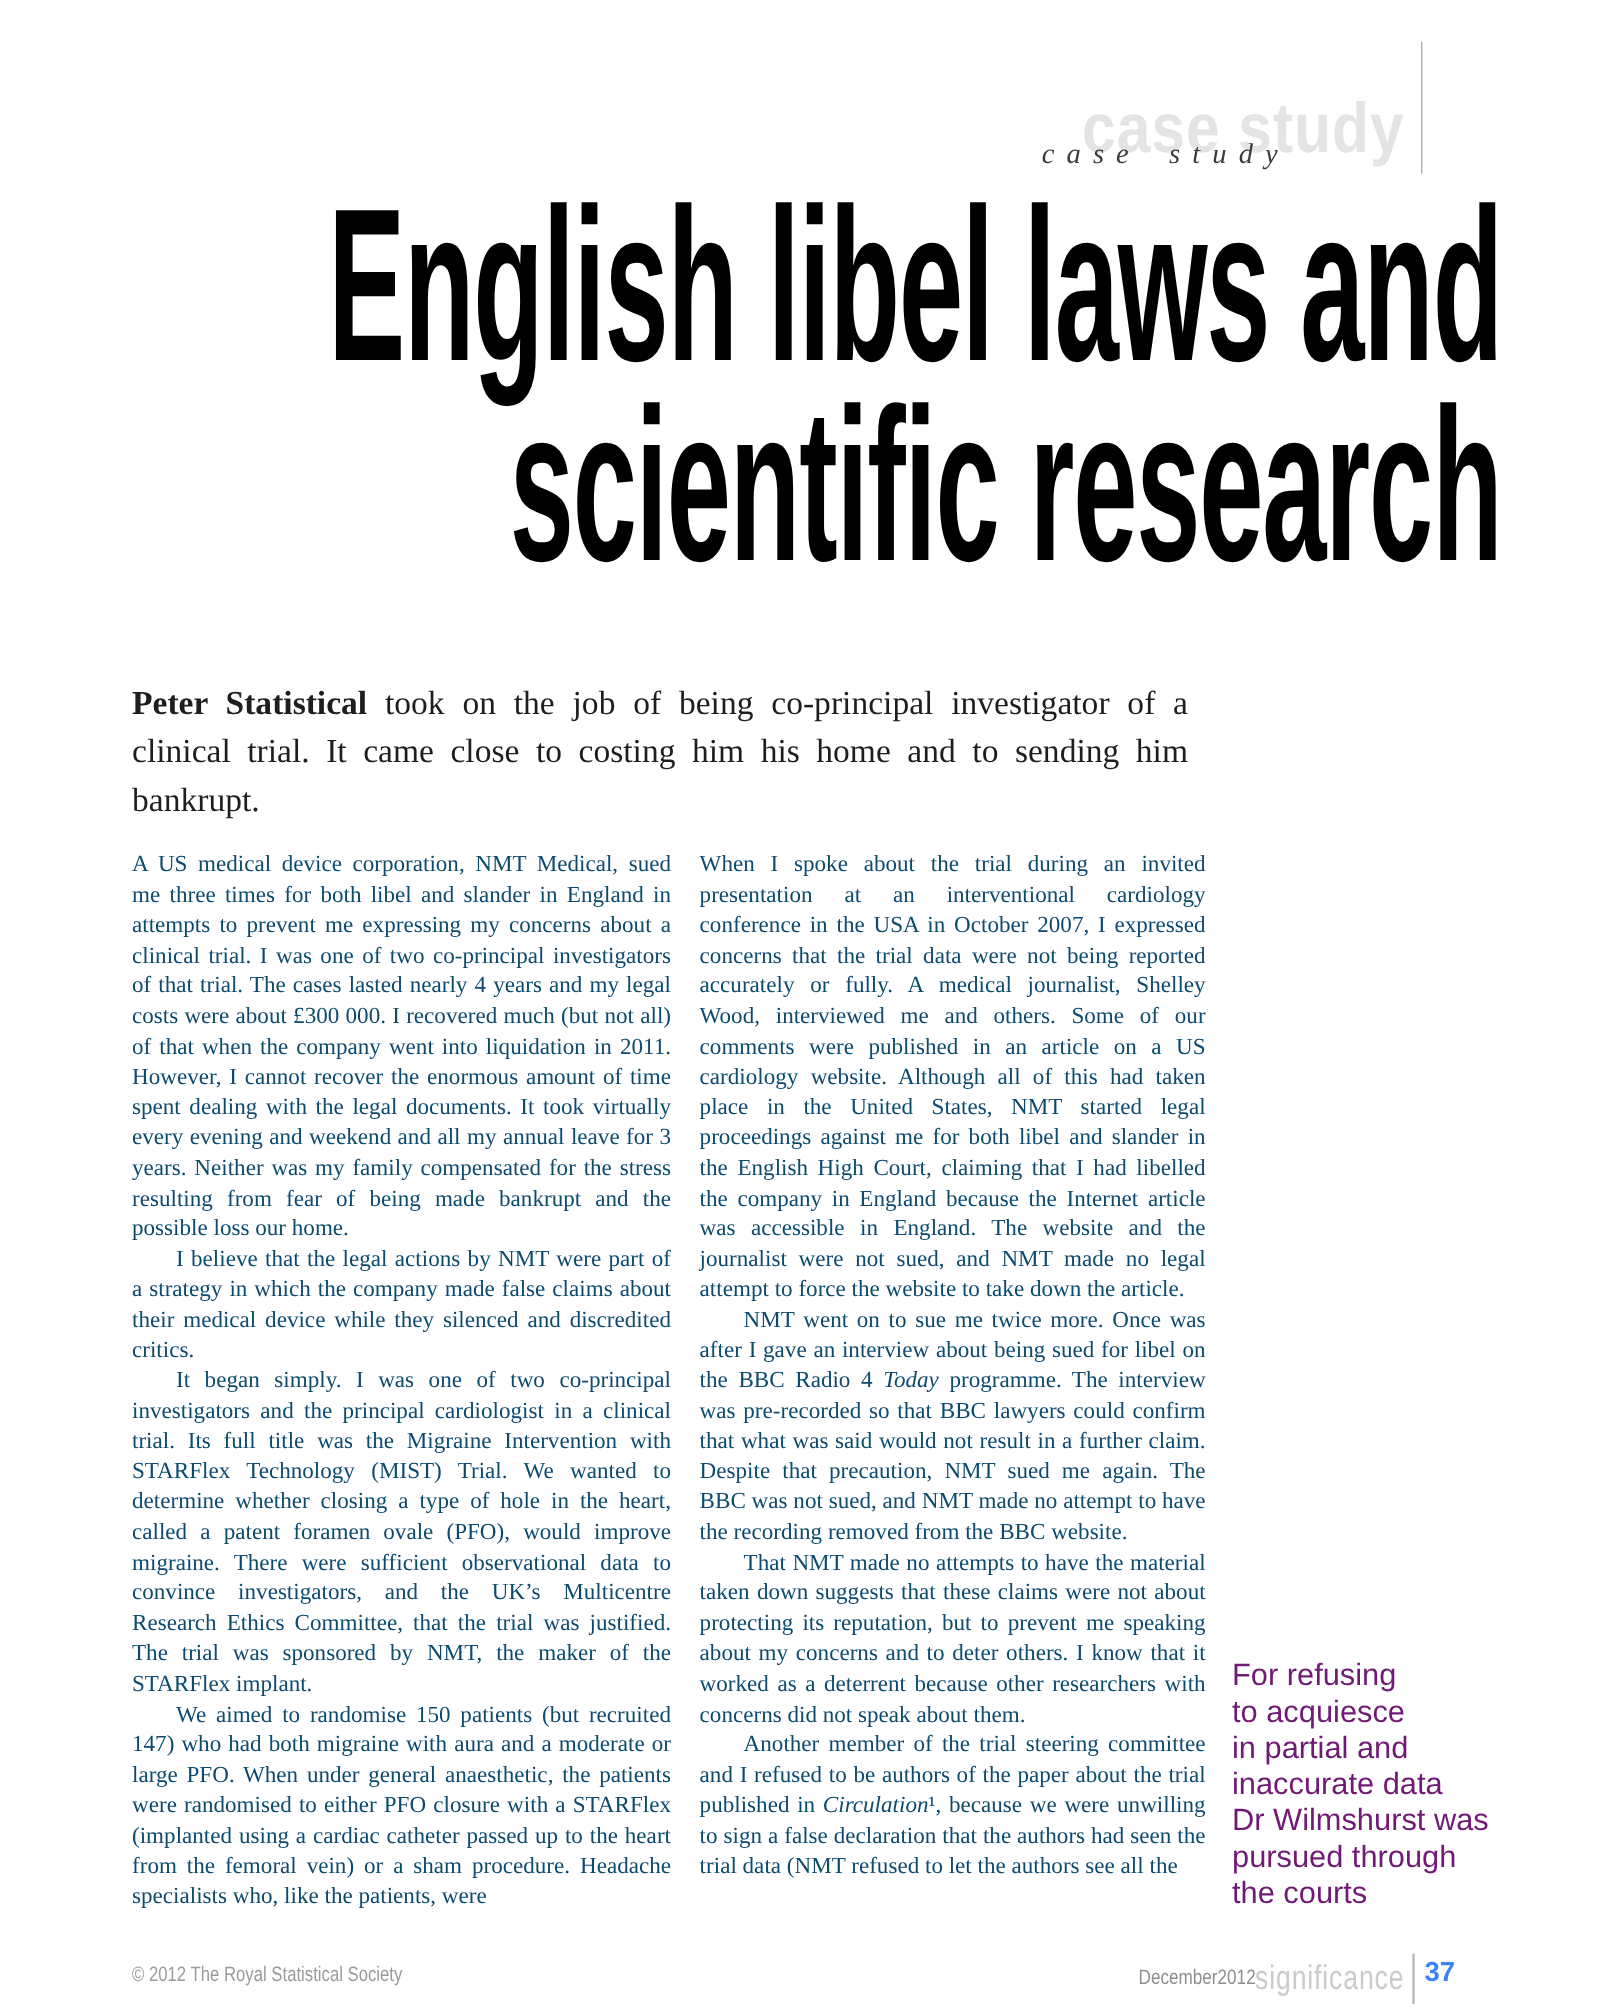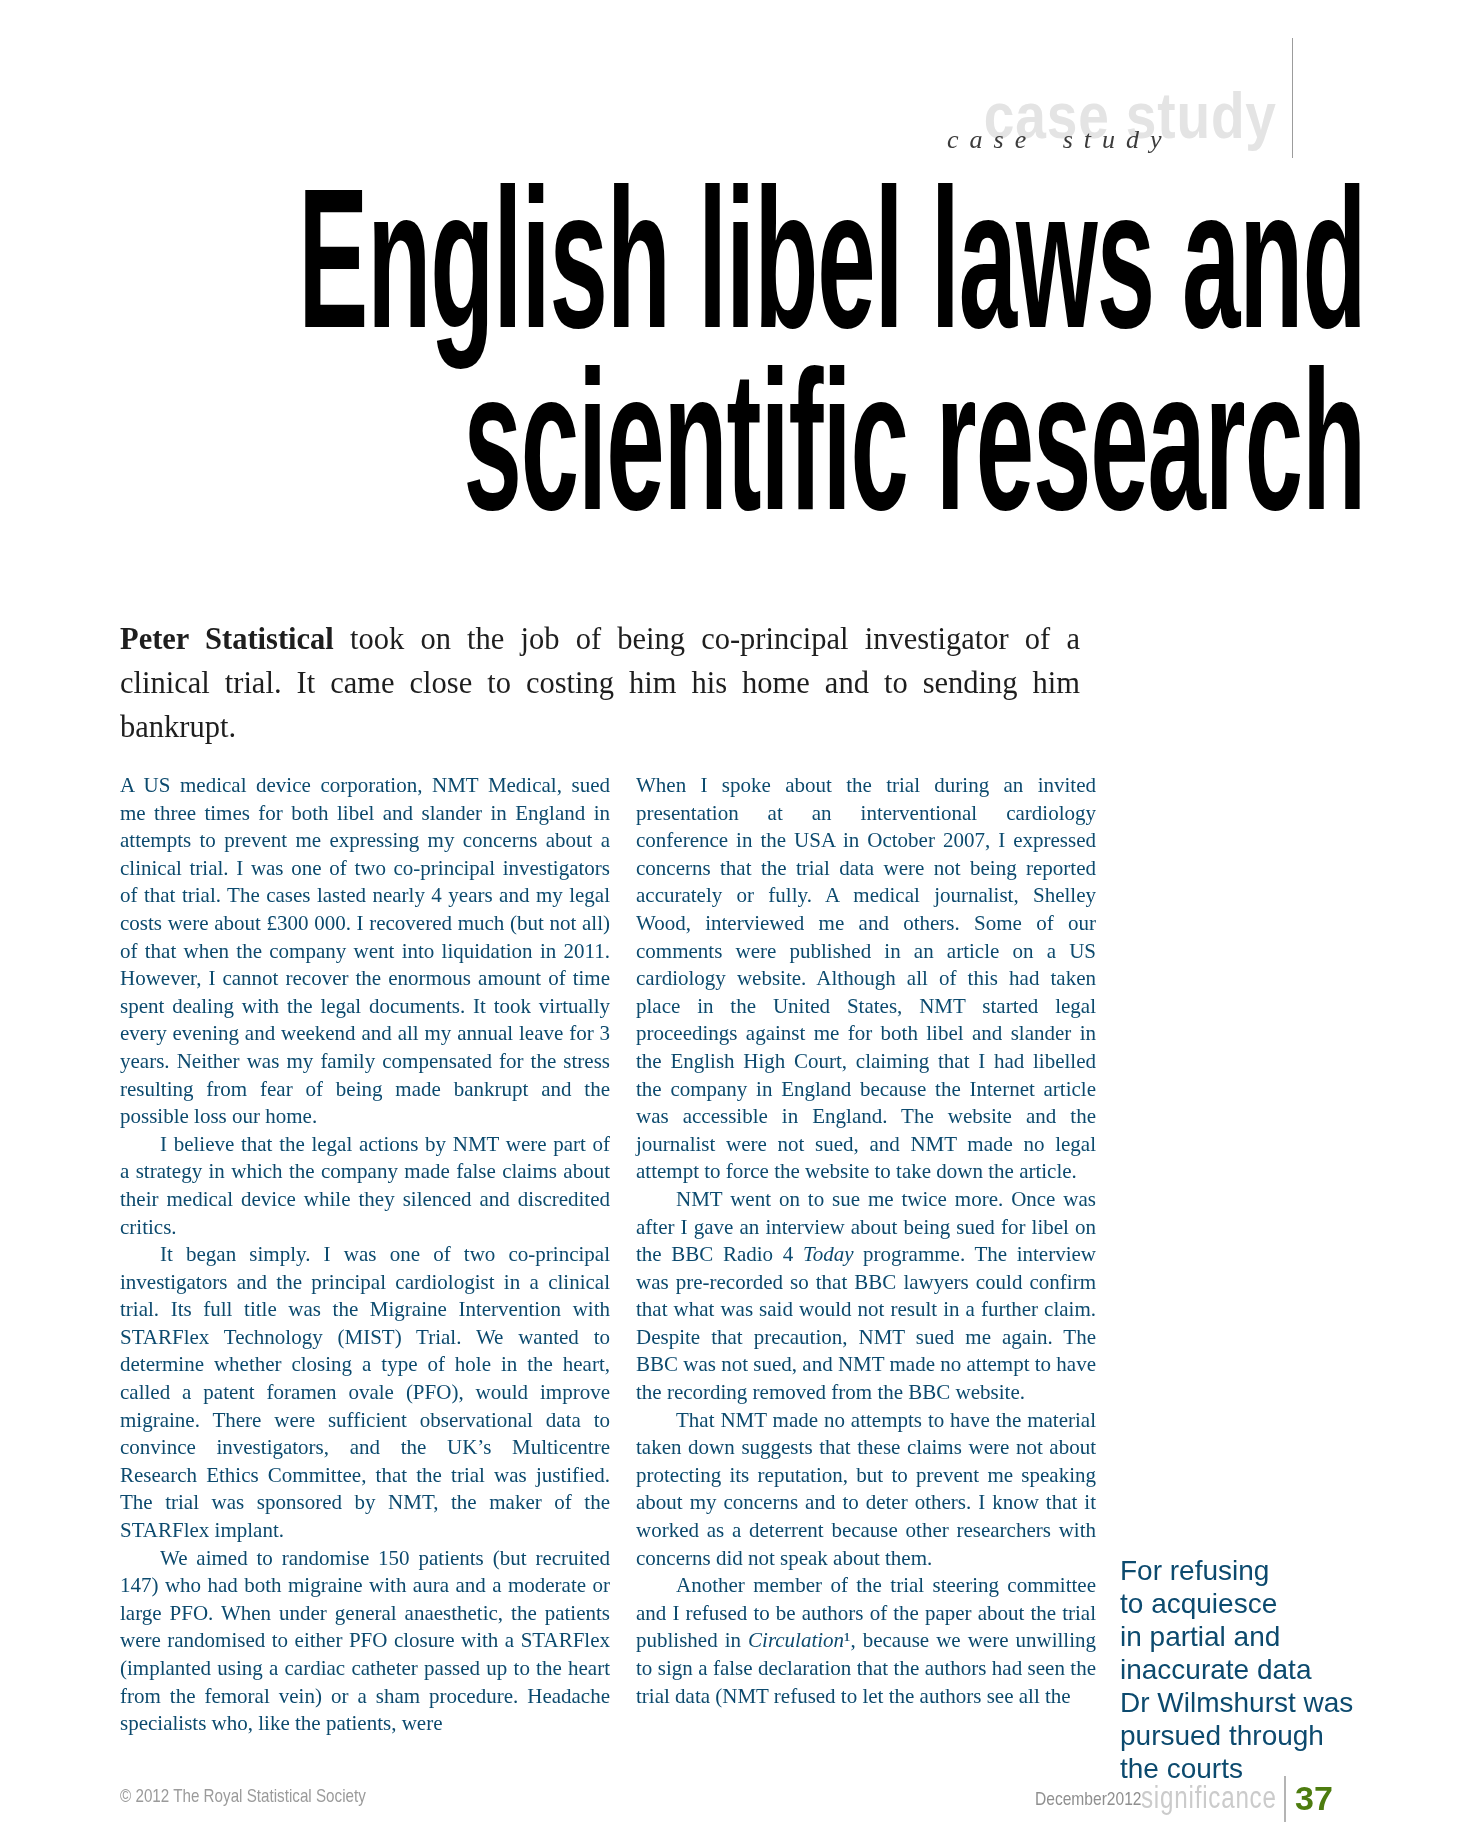--- a/index.html
+++ b/index.html
@@ -59,21 +59,21 @@
     transform:scaleX(0.82);transform-origin:0 0;white-space:nowrap;
   }
   .footer-brand{
     position:absolute;left:1141px;top:1782px;line-height:1;
     font-family:"Liberation Sans",sans-serif;font-size:31px;color:#cbcbcb;
     letter-spacing:1px;transform:scaleX(0.78);transform-origin:0 0;white-space:nowrap;
   }
   .footer-divider{position:absolute;left:1284px;top:1776px;width:2px;height:46px;background:#b4b4b4;}
   .footer-page{
     position:absolute;left:1295px;top:1781px;line-height:1;
-    font-family:"Liberation Sans",sans-serif;font-weight:bold;font-size:34px;color:#4d7c0f;
+    font-family:"Liberation Sans",sans-serif;font-weight:bold;font-size:25px;color:#3b82f6;
   }
 </style>
 </head>
 <body>
 
 <div class="watermark">case study</div>
 <div class="kicker">case study</div>
 <div class="vline-top"></div>
 
 <h1 style="margin:0;">
@@ -91,21 +91,21 @@
       <p>We aimed to randomise 150 patients (but recruited 147) who had both migraine with aura and a moderate or large PFO. When under general anaesthetic, the patients were randomised to either PFO closure with a STARFlex (implanted using a cardiac catheter passed up to the heart from the femoral vein) or a sham procedure. Headache specialists who, like the patients, were</p>
     </div>
   <div class="col col-right">
       <p>When I spoke about the trial during an invited presentation at an interventional cardiology conference in the USA in October 2007, I expressed concerns that the trial data were not being reported accurately or fully. A medical journalist, Shelley Wood, interviewed me and others. Some of our comments were published in an article on a US cardiology website. Although all of this had taken place in the United States, NMT started legal proceedings against me for both libel and slander in the English High Court, claiming that I had libelled the company in England because the Internet article was accessible in England. The website and the journalist were not sued, and NMT made no legal attempt to force the website to take down the article.</p>
       <p>NMT went on to sue me twice more. Once was after I gave an interview about being sued for libel on the BBC Radio 4 <i>Today</i> programme. The interview was pre-recorded so that BBC lawyers could confirm that what was said would not result in a further claim. Despite that precaution, NMT sued me again. The BBC was not sued, and NMT made no attempt to have the recording removed from the BBC website.</p>
       <p>That NMT made no attempts to have the material taken down suggests that these claims were not about protecting its reputation, but to prevent me speaking about my concerns and to deter others. I know that it worked as a deterrent because other researchers with concerns did not speak about them.</p>
       <p>Another member of the trial steering committee and I refused to be authors of the paper about the trial published in <i>Circulation</i>¹, because we were unwilling to sign a false declaration that the authors had seen the trial data (NMT refused to let the authors see all the</p>
     </div>
 </div>
 
-<div class="pull-quote" style="color: #0c4a6e; margin-top: 48px;">
+<div class="pull-quote" style="color: #701a75;">
     <div>For refusing</div>
     <div>to acquiesce</div>
     <div>in partial and</div>
     <div>inaccurate data</div>
     <div>Dr Wilmshurst was</div>
     <div>pursued through</div>
     <div>the courts</div>
   </div>
 
 <div class="footer-copyright">© 2012 The Royal Statistical Society</div>

